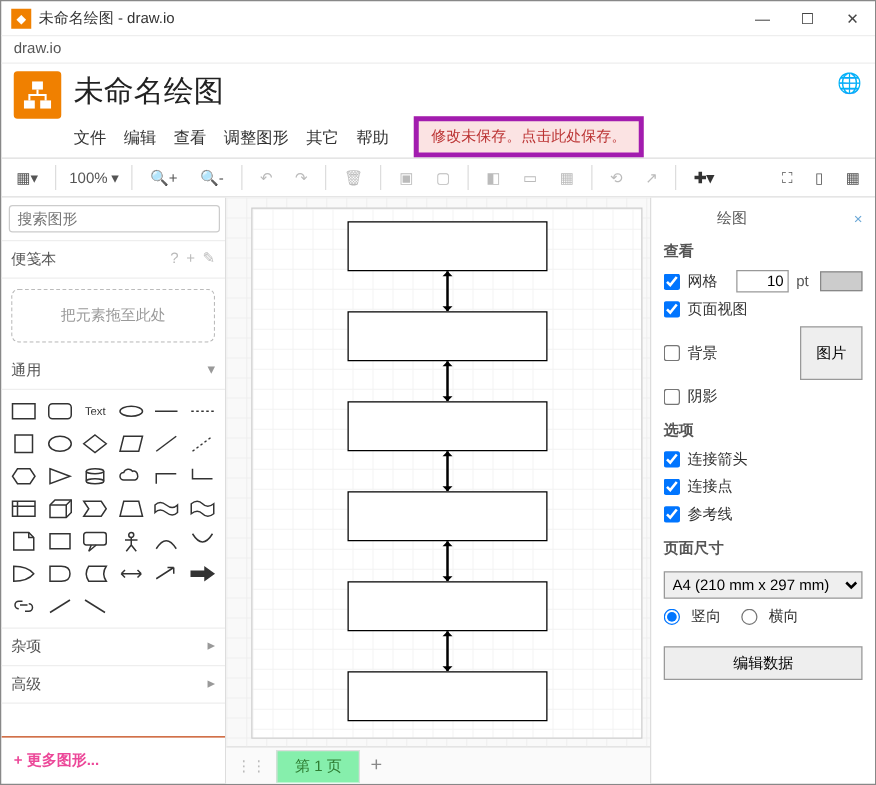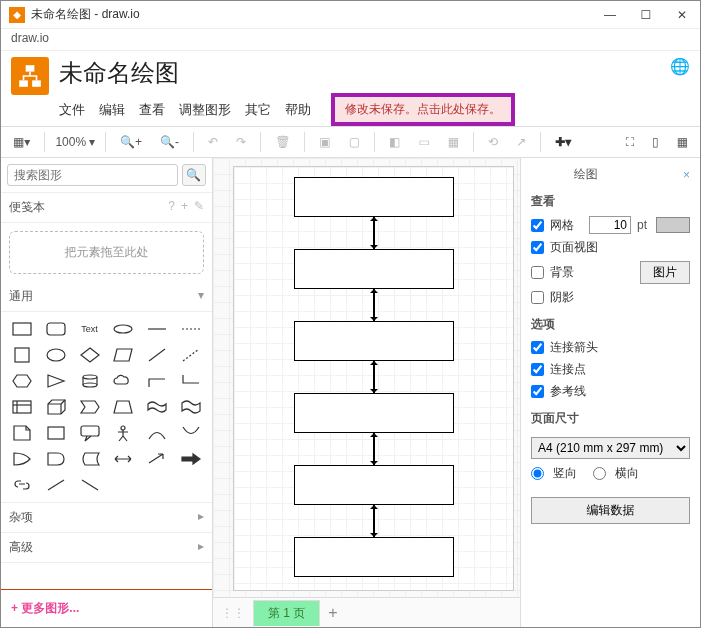--- a/index.html
+++ b/index.html
@@ -18,21 +18,21 @@
 .menus{display:flex;gap:14px;align-items:center}
 .menu{color:#333;cursor:pointer;font-size:13px}
 .save-warn{background:#fbe3e3;color:#b33;padding:4px 10px;border:4px solid #a21caf;font-size:12px;cursor:pointer;margin-left:6px}
 .globe{margin-left:auto;color:#888;font-size:16px;cursor:pointer}
 .toolbar{height:32px;border-top:1px solid #ddd;border-bottom:1px solid #ddd;display:flex;align-items:center;padding:0 8px;gap:10px;color:#555}
 .tb-sep{width:1px;height:20px;background:#ddd}
 .tb-btn{cursor:pointer;padding:2px 4px;color:#555}
 .tb-btn.dim{color:#bbb}
 .zoom{display:flex;align-items:center;gap:3px}
 .main{flex:1;display:flex;overflow:hidden}
-.left{width:212px;border-right:1px solid #ddd;display:flex;flex-direction:column;overflow:hidden}
+.left{width:180px;border-right:1px solid #ddd;display:flex;flex-direction:column;overflow:hidden}
 .search{display:flex;padding:6px;gap:4px;border-bottom:1px solid #eee}
 .search input{flex:1;border:1px solid #ccc;border-radius:3px;padding:3px 6px;font-size:12px}
 .search-btn{width:24px;border:1px solid #ccc;background:#f5f5f5;border-radius:3px;color:#888;cursor:pointer}
 .panel-hdr{display:flex;align-items:flex-start;padding:6px 8px;border-bottom:1px solid #eee;cursor:pointer;color:#555}
 .panel-hdr .chev{margin-left:auto;color:#999}
 .scratch-extra{margin-left:auto;color:#bbb;display:flex;gap:6px;font-size:11px}
 .dropzone{margin:8px;border:1px dashed #bbb;border-radius:6px;text-align:center;padding:12px 4px;color:#999;font-size:12px}
 .shapes{padding:6px;display:grid;grid-template-columns:repeat(6,1fr);gap:4px;border-bottom:1px solid #eee}
 .shape{height:22px;display:flex;align-items:center;justify-content:center;cursor:pointer}
 .shape svg{width:22px;height:18px;stroke:#333;stroke-width:1.2;fill:none}
@@ -51,21 +51,21 @@
 .tab-add{color:#888;cursor:pointer;font-size:16px}
 .right{width:180px;border-left:1px solid #ddd;padding:8px 10px;overflow:auto}
 .rp-title{display:flex;align-items:center;color:#555;margin-bottom:8px}
 .rp-close{margin-left:auto;color:#6aa7d6;cursor:pointer}
 .rp-sec{margin:10px 0 6px;color:#555;font-weight:bold}
 .rp-row{display:flex;align-items:center;gap:6px;margin:5px 0;color:#333}
 .rp-row input[type=checkbox]{cursor:pointer}
 .grid-size{margin-left:auto;width:42px;border:1px solid #999;text-align:right;padding:1px 3px}
 .grid-unit{color:#555}
 .color-swatch{width:34px;height:16px;border:1px solid #888;background:#ccc;cursor:pointer;margin-left:3px}
-.rp-btn{border:1px solid #999;background:#eee;padding:2px 12px;cursor:pointer;margin-left:auto}
+.rp-btn{border:1px solid #999;background:#eee;padding:12px 12px;cursor:pointer;margin-left:auto}
 .rp-select{width:100%;border:1px solid #999;padding:2px;margin-top:4px}
 .rp-radio{margin-right:3px}
 .rp-editdata{width:100%;border:1px solid #999;background:#eee;padding:4px;margin-top:10px;cursor:pointer;text-align:center}
 </style>
 </head>
 <body>
 
 <div class="titlebar">
   <div class="tb-icon">◆</div>
   <div class="tb-title">未命名绘图 - draw.io</div>

